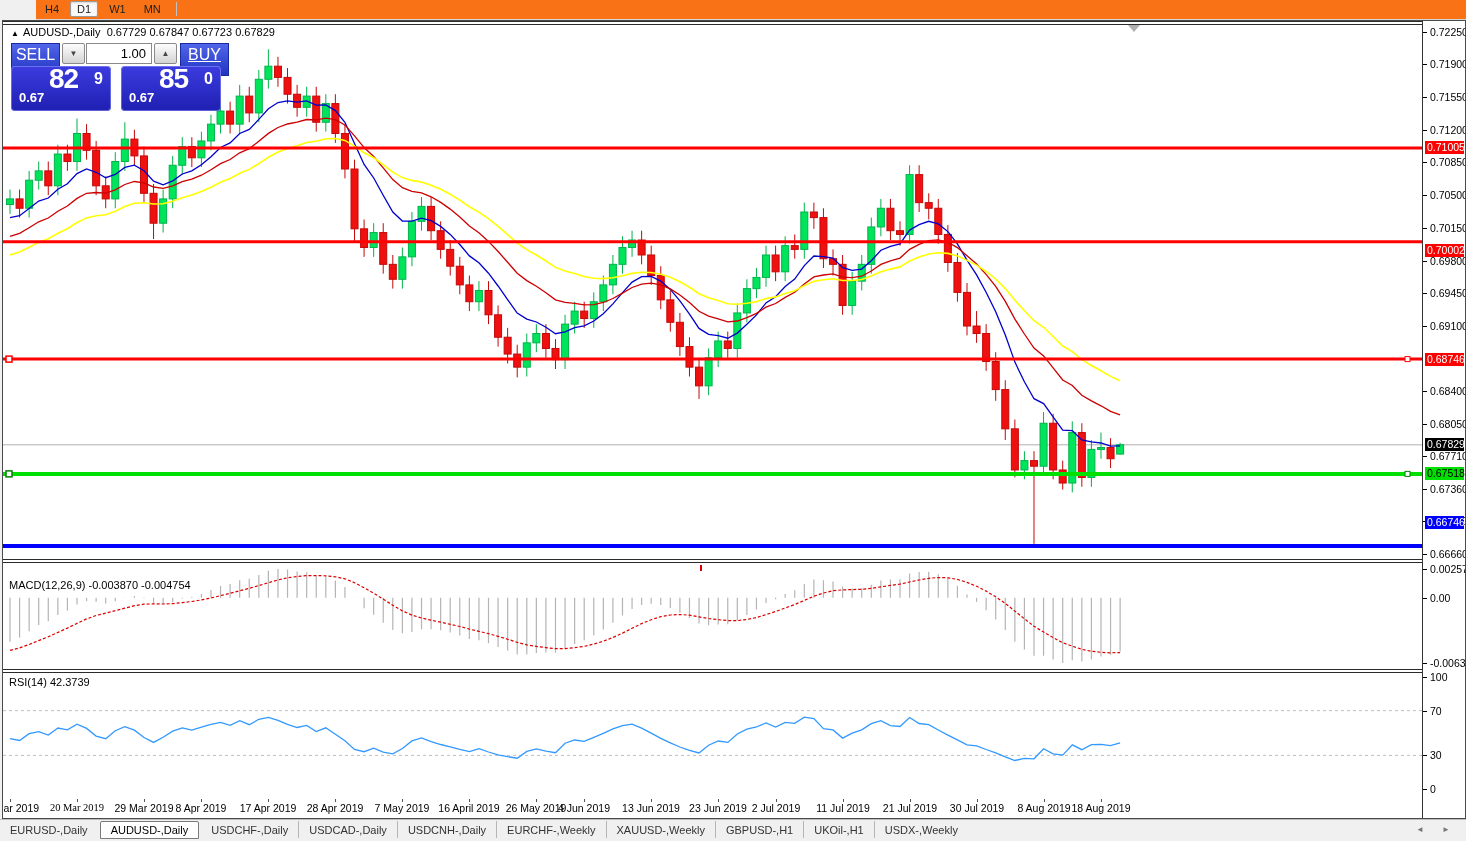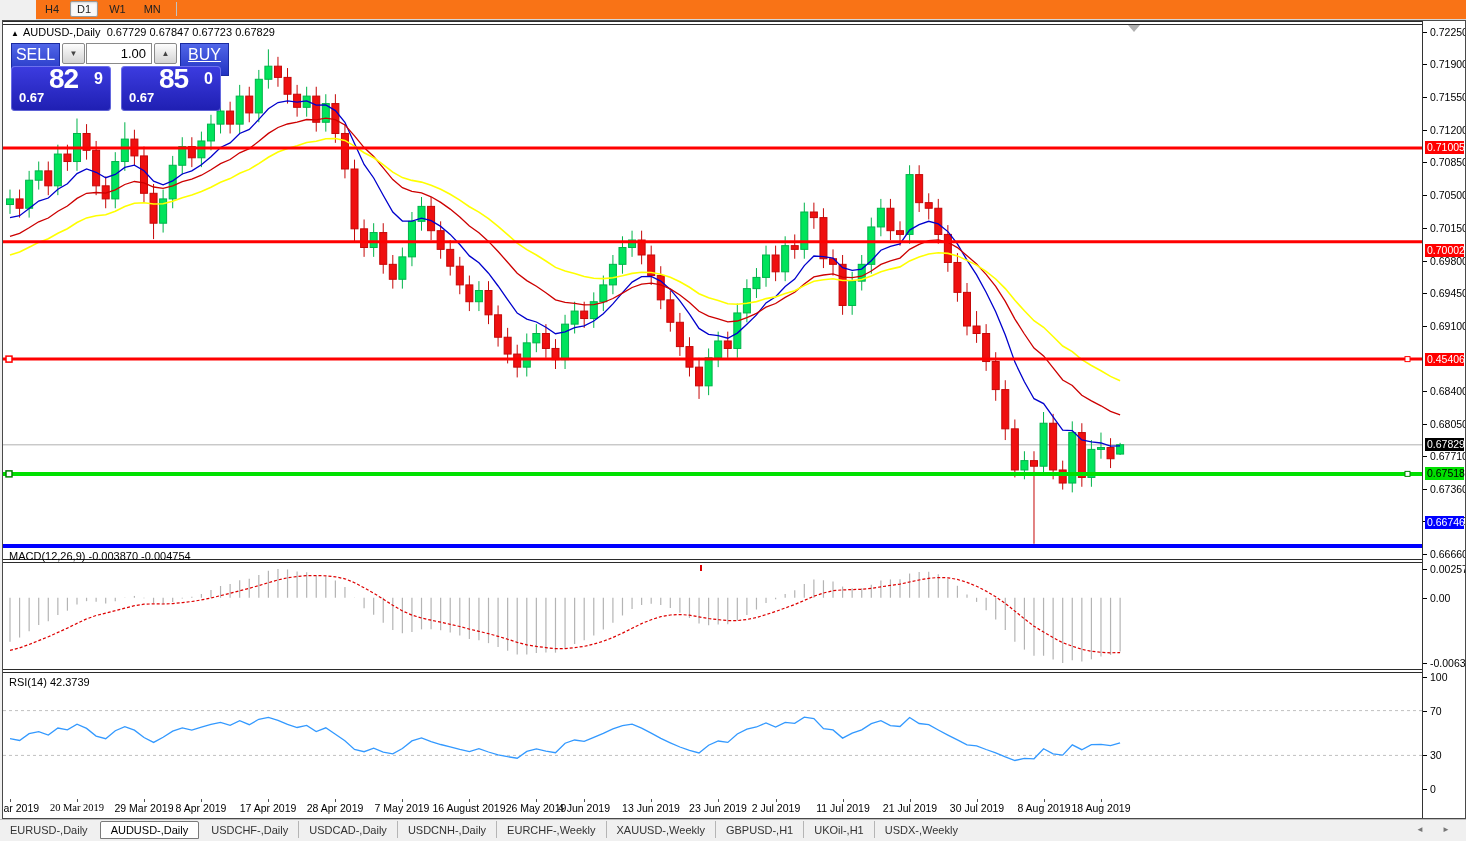--- a/index.html
+++ b/index.html
@@ -320,21 +320,21 @@
         <rect x="3" y="335.1075193253692" width="6" height="6" fill="#ffffff" stroke="#ff0000" stroke-width="1.5"></rect>
         <rect x="1402" y="335.6075193253692" width="5" height="5" fill="#ffffff" stroke="#ff0000" stroke-width="1"></rect>
         <line x1="0" y1="452.88193956430064" x2="1419" y2="452.88193956430064" stroke="#00e000" stroke-width="4"></line>
         <rect x="3" y="449.88193956430064" width="6" height="6" fill="#ffffff" stroke="#008000" stroke-width="1.5"></rect>
         <rect x="1402" y="450.38193956430064" width="5" height="5" fill="#ffffff" stroke="#008000" stroke-width="1"></rect>
         <line x1="0" y1="525.0365425158111" x2="1419" y2="525.0365425158111" stroke="#0000ff" stroke-width="4"></line>
       </svg>
     <div class="sep" style="top:538;"></div>
     <div class="sep" style="top:538px;"></div>
 
-    <div class="ind-label" style="top:529px;">MACD(12,26,9) -0.003870 -0.004754</div>
+    <div class="ind-label" style="top:558px;">MACD(12,26,9) -0.003870 -0.004754</div>
     <svg class="panel" id="macd-svg" style="top:542px;" width="1419" height="106">
         <line x1="7" y1="34.76262562720041" x2="7" y2="78.65949768611654" stroke="#b4b4b4" stroke-width="1.2"></line>
         <line x1="16.57" y1="34.76262562720041" x2="16.57" y2="74.53244133869798" stroke="#b4b4b4" stroke-width="1.2"></line>
         <line x1="26.14" y1="34.76262562720041" x2="26.14" y2="68.21946677566801" stroke="#b4b4b4" stroke-width="1.2"></line>
         <line x1="35.71" y1="34.76262562720041" x2="35.71" y2="62.016693345925574" stroke="#b4b4b4" stroke-width="1.2"></line>
         <line x1="45.28" y1="34.76262562720041" x2="45.28" y2="58.24708081887706" stroke="#b4b4b4" stroke-width="1.2"></line>
         <line x1="54.85" y1="34.76262562720041" x2="54.85" y2="52.04956850916861" stroke="#b4b4b4" stroke-width="1.2"></line>
         <line x1="64.42" y1="34.76262562720041" x2="64.42" y2="47.697314454559766" stroke="#b4b4b4" stroke-width="1.2"></line>
         <line x1="73.99000000000001" y1="34.76262562720041" x2="73.99000000000001" y2="41.51371635323794" stroke="#b4b4b4" stroke-width="1.2"></line>
         <line x1="83.56" y1="34.76262562720041" x2="83.56" y2="38.16786663008919" stroke="#b4b4b4" stroke-width="1.2"></line>
@@ -468,21 +468,21 @@
         <div class="date-lbl" style="left:141px;">29 Mar 2019</div>
         <div class="date-tick" style="left:198px;"></div>
         <div class="date-lbl" style="left:198px;">8 Apr 2019</div>
         <div class="date-tick" style="left:265px;"></div>
         <div class="date-lbl" style="left:265px;">17 Apr 2019</div>
         <div class="date-tick" style="left:332px;"></div>
         <div class="date-lbl" style="left:332px;">28 Apr 2019</div>
         <div class="date-tick" style="left:399px;"></div>
         <div class="date-lbl" style="left:399px;text-align:center;">7 May 2019</div>
         <div class="date-tick" style="left:466px;"></div>
-        <div class="date-lbl" style="left:466px;">16 August 2019</div>
+        <div class="date-lbl" style="left:466px;">16 April 2019</div>
         <div class="date-tick" style="left:533px;"></div>
         <div class="date-lbl" style="left:533px;">26 May 2019</div>
         <div class="date-tick" style="left:581px;"></div>
         <div class="date-lbl" style="left:581px;">4 Jun 2019</div>
         <div class="date-tick" style="left:648px;"></div>
         <div class="date-lbl" style="left:648px;">13 Jun 2019</div>
         <div class="date-tick" style="left:715px;"></div>
         <div class="date-lbl" style="left:715px;">23 Jun 2019</div>
         <div class="date-tick" style="left:773px;"></div>
         <div class="date-lbl" style="left:773px;">2 Jul 2019</div>
@@ -525,21 +525,21 @@
         <div class="ax-tick" style="top:435px;"></div>
         <div class="ax-lbl" style="top:429px;">0.67710</div>
         <div class="ax-tick" style="top:468px;"></div>
         <div class="ax-lbl" style="top:462px;">0.67360</div>
         <div class="ax-tick" style="top:500px;"></div>
         <div class="ax-lbl" style="top:494px;">0.67010</div>
         <div class="ax-tick" style="top:533px;"></div>
         <div class="ax-lbl" style="top:527px;">0.66660</div>
         <div class="ax-box" style="top:120px;background:#ff0000;color:#ffffff;">0.71005</div>
         <div class="ax-box" style="top:223px;background:#ff0000;color:#ffffff;">0.70002</div>
-        <div class="ax-box" style="top:332px;background:#ff0000;color:#ffffff;">0.45406</div>
+        <div class="ax-box" style="top:332px;background:#ff0000;color:#ffffff;">0.68746</div>
         <div class="ax-box" style="top:446px;background:#00e000;color:#000000;">0.67518</div>
         <div class="ax-box" style="top:495px;background:#0000ff;color:#ffffff;">0.66746</div>
         <div class="ax-box" style="top:417px;background:#000000;color:#ffffff;">0.67829</div>
         <div class="ax-tick" style="top:548px;"></div>
         <div class="ax-lbl" style="top:542px;">0.002574</div>
         <div class="ax-tick" style="top:577px;"></div>
         <div class="ax-lbl" style="top:571px;">0.00</div>
         <div class="ax-tick" style="top:642px;"></div>
         <div class="ax-lbl" style="top:636px;">-0.006326</div>
         <div class="ax-tick" style="top:656px;"></div>

